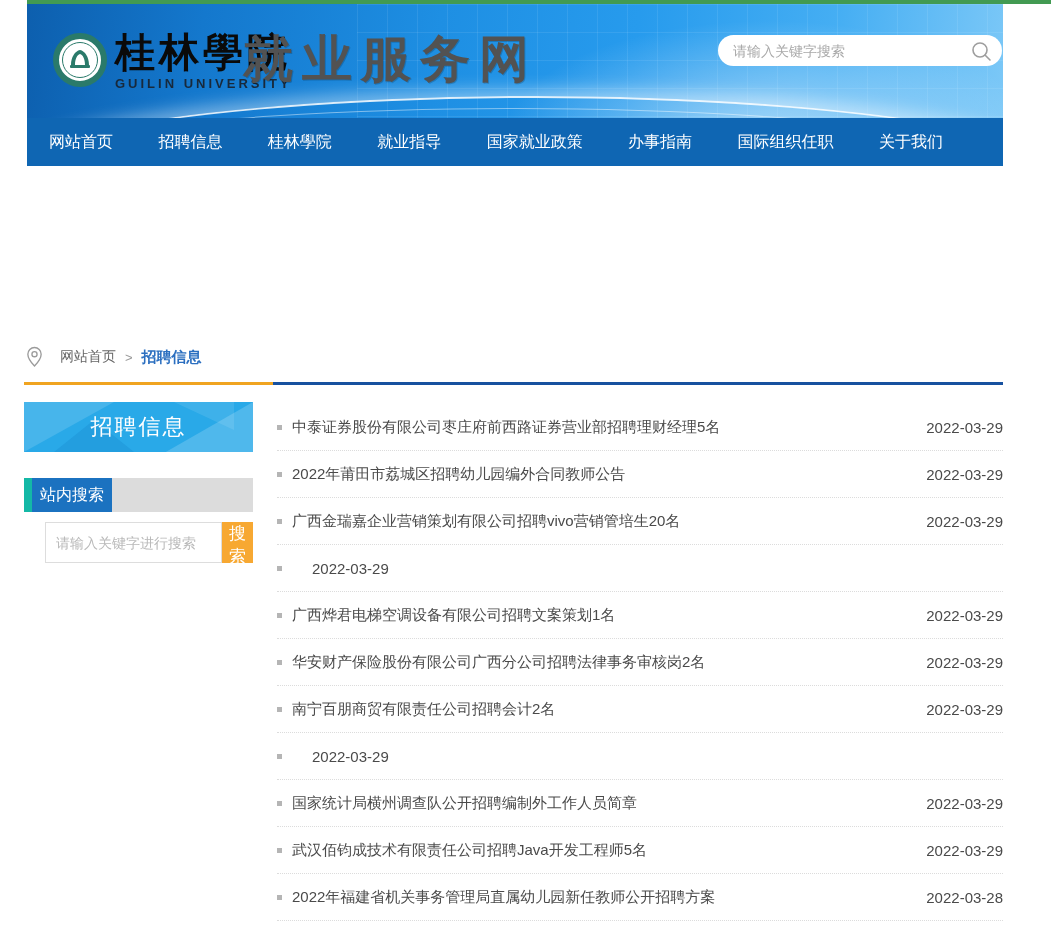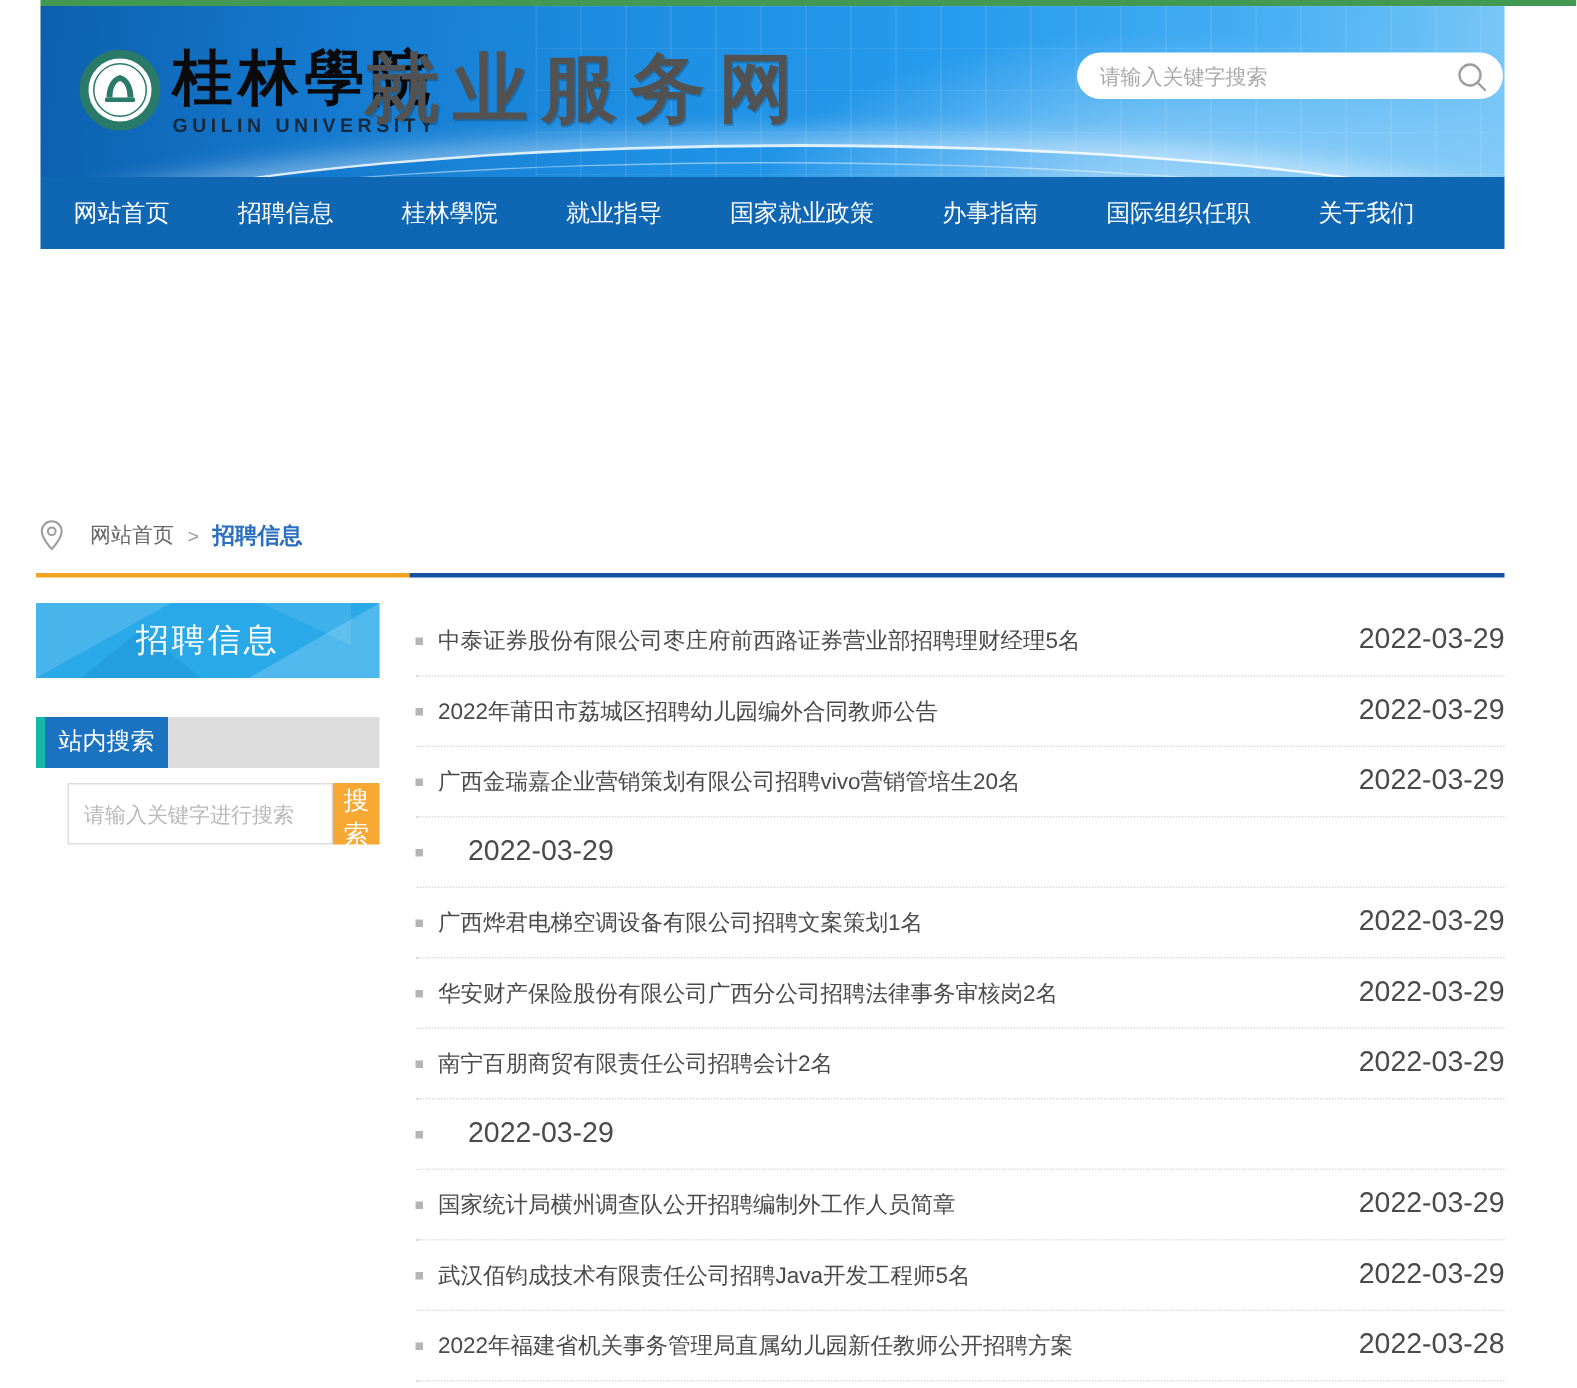--- a/index.html
+++ b/index.html
@@ -65,36 +65,36 @@
   .poly2 { left:120px; top:0; width:109px; height:50px; background:rgba(255,255,255,.18);
     clip-path:polygon(100% 0, 100% 100%, 20% 100%); }
   .poly3 { left:30px; top:18px; width:80px; height:32px; background:rgba(13,120,190,.22);
     clip-path:polygon(0 100%, 50% 0, 100% 100%); }
   .poly4 { left:150px; top:0; width:60px; height:28px; background:rgba(255,255,255,.10);
     clip-path:polygon(0 0, 100% 100%, 100% 0); }
   .side-header-title { position:relative; color:#fff; font-size:22px; letter-spacing:2px; }
 
   .side-tabbar { position:absolute; left:24px; top:478px; width:229px; height:34px; background:#dcdcdc; }
   .side-tab { position:absolute; left:0; top:0; width:88px; height:34px; background:#1b72c0;
-    border-left:6px solid #14b8a6; color:#fff; font-size:16px; line-height:34px; text-align:center; cursor:pointer; }
+    border-left:8px solid #14b8a6; color:#fff; font-size:16px; line-height:34px; text-align:center; cursor:pointer; }
 
   .side-search { position:absolute; left:24px; top:522px; width:229px; height:41px; display:flex;padding-left:21px; }
   .side-search input { width:177px; height:41px; border:1px solid #ddd; outline:none; padding:0 10px;
     font-size:14px; color:#555; font-family:inherit; }
   .side-search input::placeholder { color:#b9b9b9; }
   .side-search button { width:72px; height:41px; background:#f7a832; color:#fff; border:none; font-size:17px;
     cursor:pointer; font-family:inherit; }
 
   
   .job-list { position:absolute; left:277px; top:404px; width:726px; }
   .job-row { height:47px; display:flex; align-items:center; border-bottom:1px dotted #dcdcdc; }
   .bullet { width:5px; height:5px; background:#b5b5b5; margin-right:10px; flex:none; }
   .job-title { flex:1; font-size:15px; color:#4a4a4a; text-decoration:none; white-space:nowrap;
     overflow:hidden; text-overflow:ellipsis; cursor:pointer; }
-  .job-date { font-size:19px; color:#4a4a4a; margin-left:20px; flex:none; }
+  .job-date { font-size:15px; color:#4a4a4a; margin-left:20px; flex:none; }
 </style>
 </head>
 <body>
 
 <div id="page">
 
   <div class="green-strip"></div>
 
   <div class="banner">
     <div class="banner-grid"></div>

